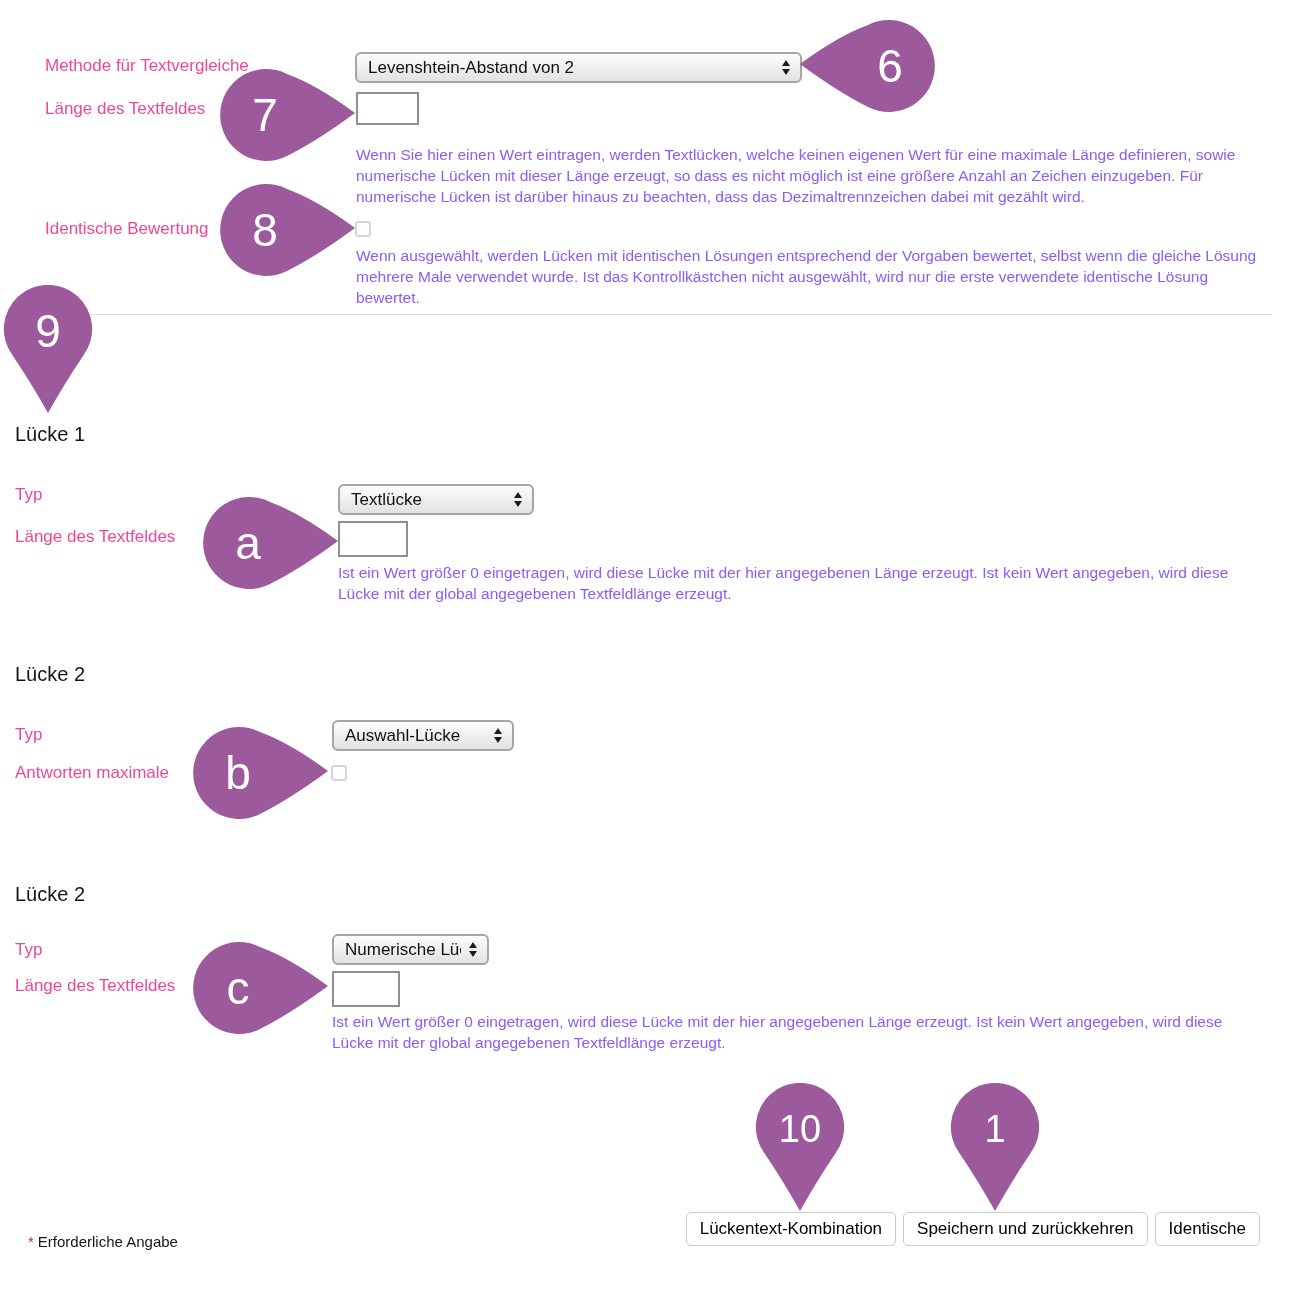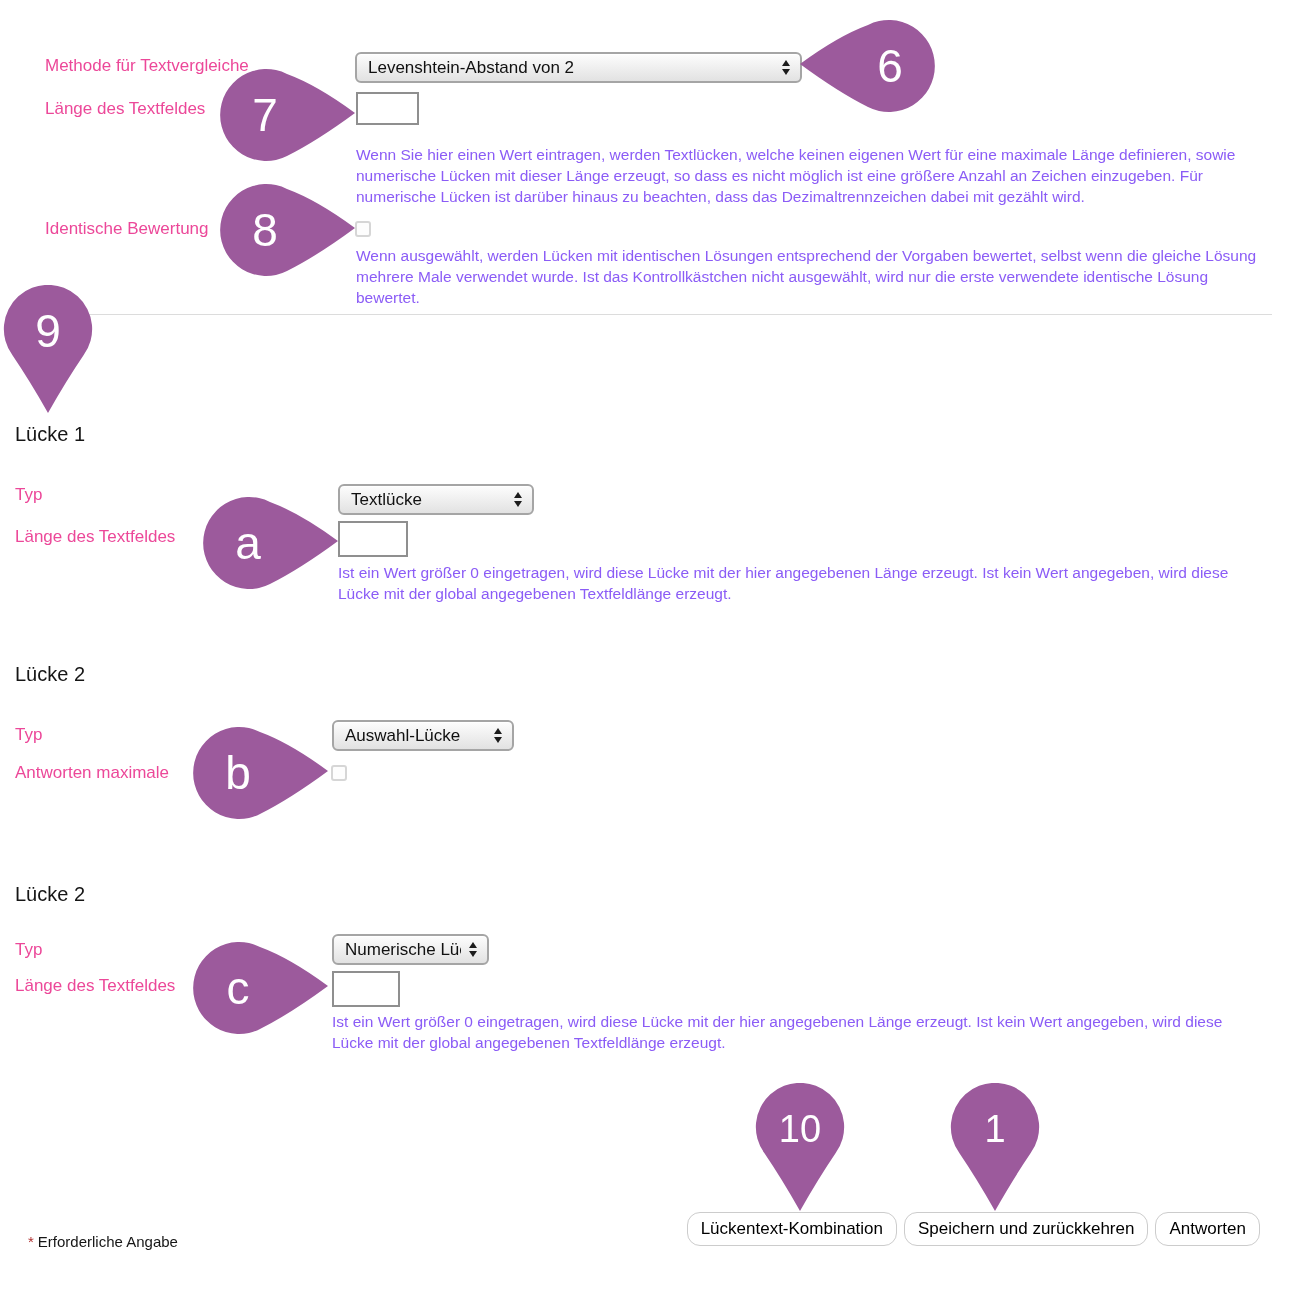--- a/index.html
+++ b/index.html
@@ -42,21 +42,21 @@
   .m-side .num{left:0;top:0;width:96px;height:100px;}
   .m-side.flip svg{transform:scaleX(-1);}
   .m-side.flip .num{left:auto;right:0;}
   .m-pin{width:96px;height:130px;}
   .m-pin .num{left:0;top:0;width:100%;height:92px;}
   .num-sm{font-size:38px !important;}
 
   
   .btnrow{position:absolute;top:1212px;right:40px;display:flex;gap:7px;}
   .btn{
-    height:34px;padding:0 13px;border:1px solid #cccccc;border-radius:13px;
+    height:34px;padding:0 13px;border:1px solid #cccccc;border-radius:5px;
     background:#ffffff;color:#000;font-size:17px;font-family:"Liberation Sans",sans-serif;
     display:flex;align-items:center;white-space:nowrap;cursor:pointer;
   }
   .req{position:absolute;left:28px;top:1216px;font-size:15px;color:#161616;margin-top:17px;}
   .req .star{color:#b03030;margin-right:4px;}
 </style>
 </head>
 <body>
 
 <div class="label" style="left:45px;top:56px;">Methode für Textvergleiche</div>
@@ -198,14 +198,14 @@
   <span class="num num-sm">1</span>
 </div>
 
 <div class="req">
   <span class="star">*</span><span>Erforderliche Angabe</span>
 </div>
 
 <div class="btnrow">
   <button class="btn">Lückentext-Kombination</button>
   <button class="btn">Speichern und zurückkehren</button>
-  <button class="btn">Antworten</button>
+  <button class="btn">Identische</button>
 </div>
 
 </body></html>

